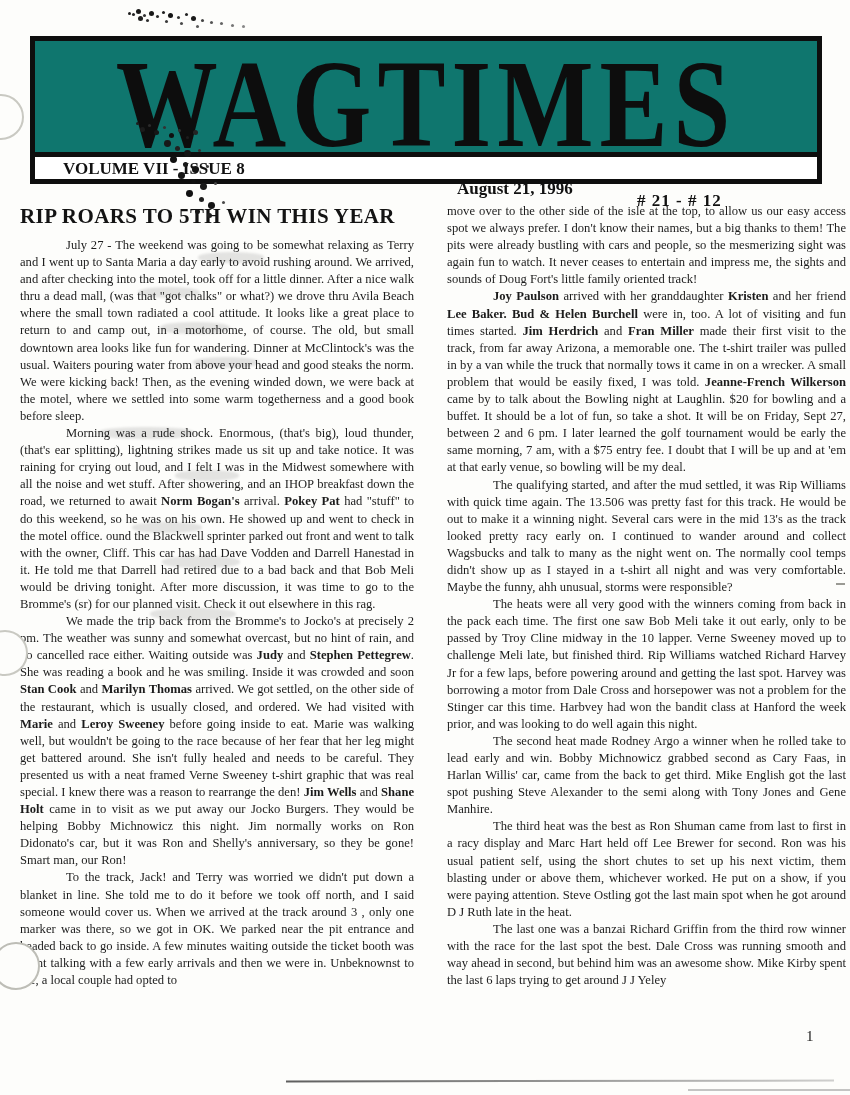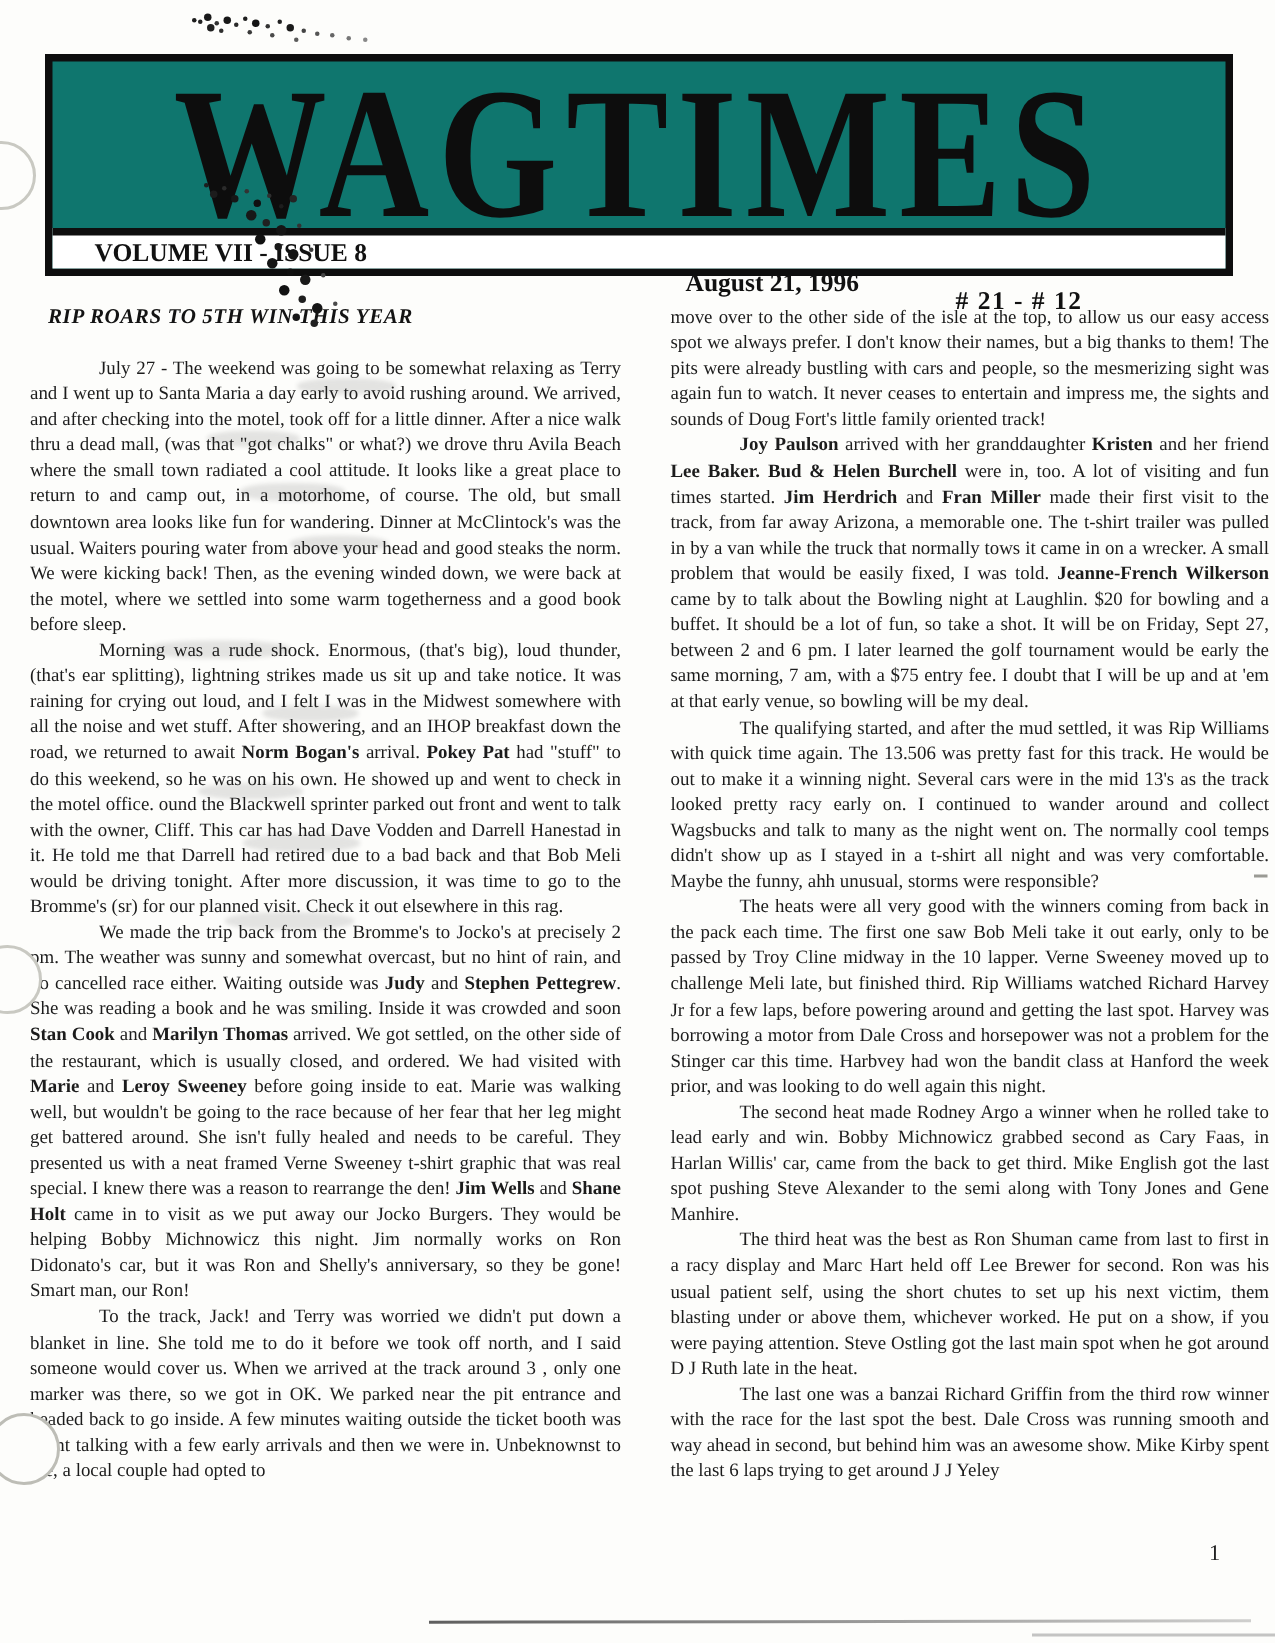--- a/index.html
+++ b/index.html
@@ -37,23 +37,23 @@
     box-sizing: border-box;
     background: #fff;
   }
   .band-text { position: absolute; top: 2px; font-weight: bold; font-size: 17px; white-space: nowrap; color: #111; text-align: center; }
   .band-volume { left: 28px; }
   .band-date   { left: 422px; margin-top: 20px; }
   .band-issue  { left: 602px; letter-spacing: 1px; margin-top: 32px; }
 
   
   .headline {
-    position: absolute; left: 32px; top: 204px;
-    font-size: 14px; font-weight: bold;
-    letter-spacing: 0.4px; white-space: nowrap; color: #131313; font-style: italic;
+    position: absolute; left: 20px; top: 204px;
+    font-size: 21px; font-weight: bold;
+    letter-spacing: 0.4px; white-space: nowrap; color: #131313;
   }
   .column {
     position: absolute;
     font-size: 12.6px;
     line-height: 17.1px;
     text-align: justify;
     color: #1c1c1c;
   }
   .col-left  { left: 20px;  top: 237px; width: 394px; }
   .col-right { left: 430px; top: 203px; width: 399px; margin-left: 17px; }

